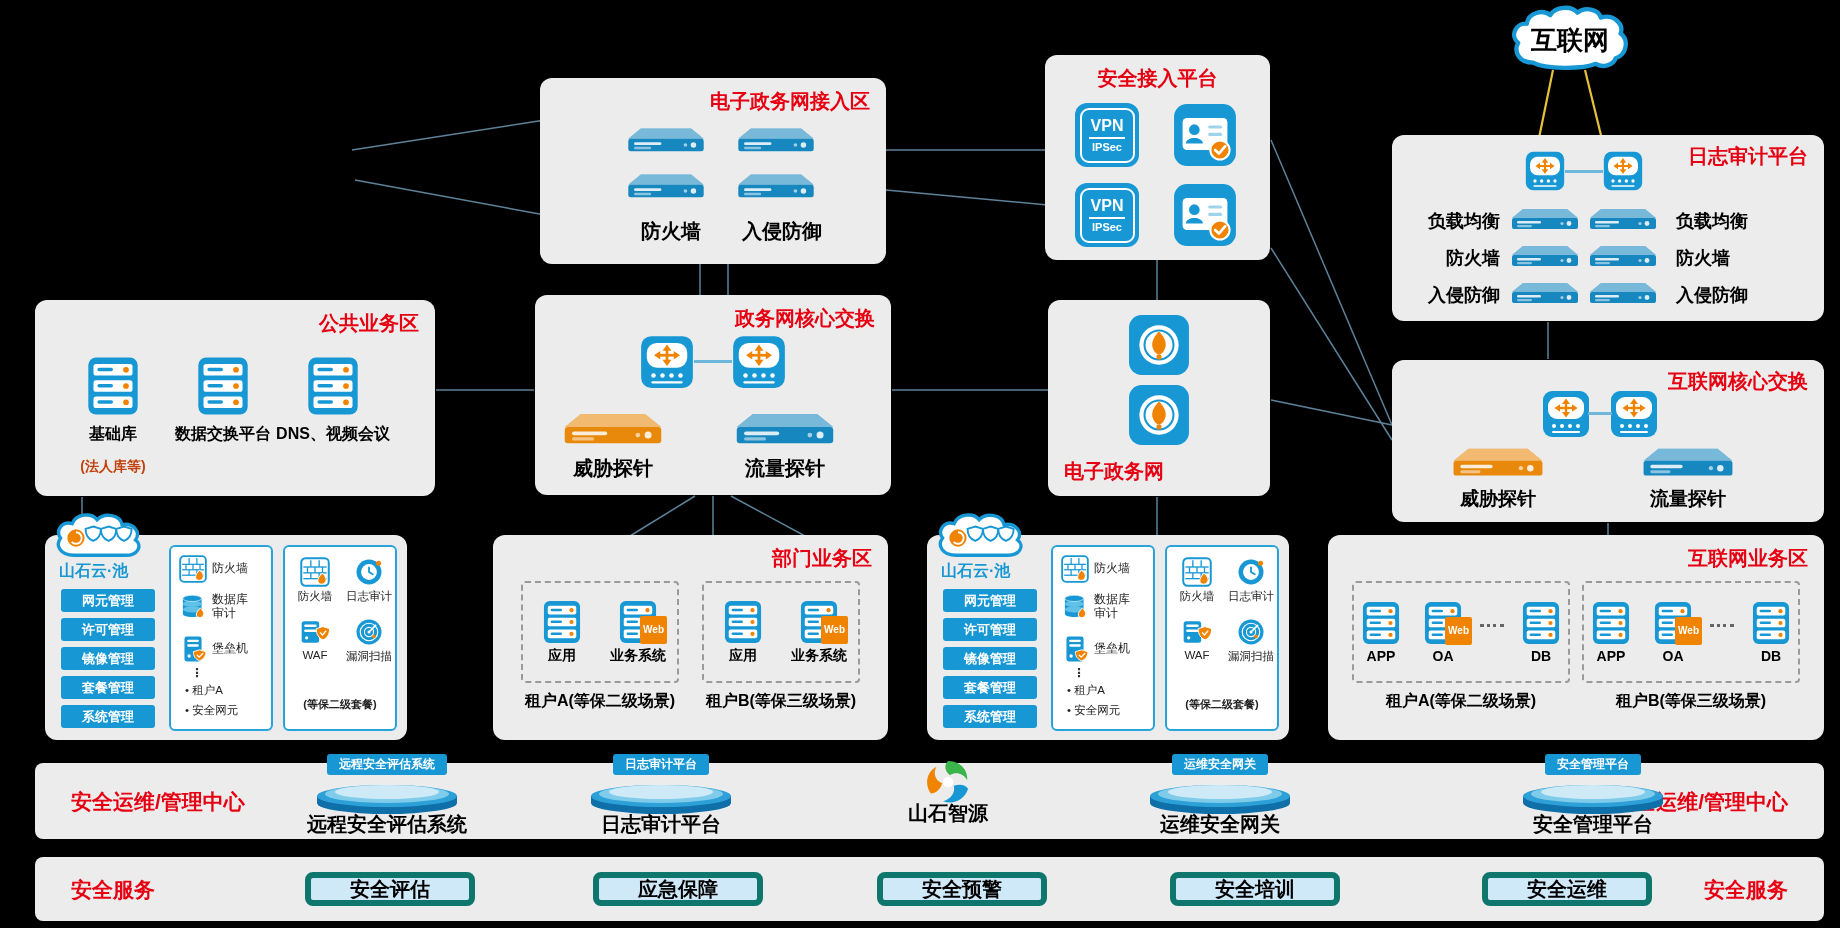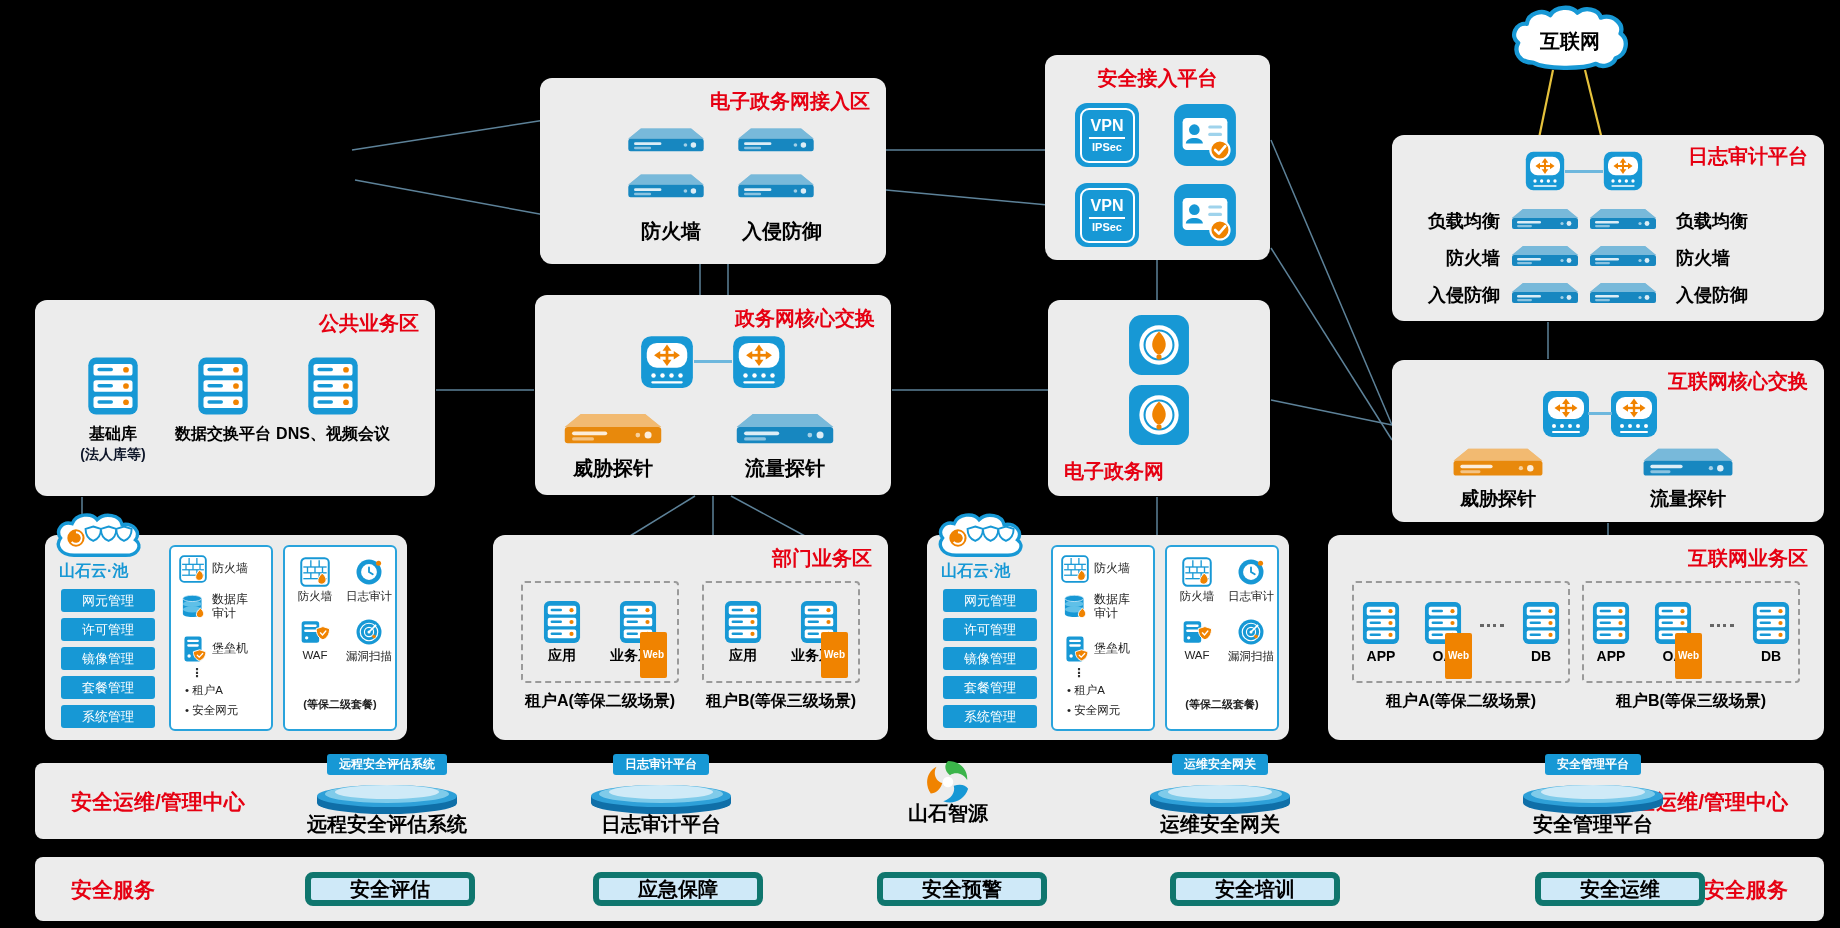--- a/index.html
+++ b/index.html
@@ -31,60 +31,60 @@
   .vpn-t { font-size:16px; }
   .vpn-div { width:36px; height:2px; background:#fff; margin:2px 0; }
   .vpn-b { font-size:11px; }
 
   .link-h { position:absolute; height:3px; background:#6db7dd; }
 
   
   .pool-cloud { position:absolute; left:6px; top:-24px; width:96px; height:54px; z-index:3; }
   .pool-title { position:absolute; left:14px; top:26px; color:#1798d5; font-weight:bold; font-size:16px; }
   .pool-btn { position:absolute; left:16px; width:94px; height:23px; background:#1798d5; color:#fff;
-              font-size:13px; font-weight:normal; border-radius:3px; display:flex; align-items:center; justify-content:center; }
+              font-size:13px; font-weight:bold; border-radius:3px; display:flex; align-items:center; justify-content:center; }
   .pool-panel { position:absolute; top:10px; height:186px; background:#fff; border:2px solid #29a3dc; border-radius:6px; }
   .pa-row { position:absolute; left:8px; display:flex; align-items:center; gap:5px; }
   .pa-row .lab { font-size:12px; color:#222; width:42px; line-height:1.15; }
   .pa-more { position:absolute; left:20px; top:120px; font-size:12px; font-weight:bold; color:#333; line-height:1; }
   .pa-bullet { position:absolute; left:14px; font-size:11.5px; color:#222; white-space:nowrap; }
   .pa-bullet::before { content:"• "; }
   .pb-cell { position:absolute; width:52px; display:flex; flex-direction:column; align-items:center; }
   .pb-cell .lab { font-size:11.5px; color:#222; margin-top:2px; white-space:nowrap; }
   .pb-caption { position:absolute; left:0; top:150px; width:100%; text-align:center; font-size:11px; font-weight:bold; color:#222; }
 
   
   .dashed { position:absolute; border:2px dashed #9a9a9a; border-radius:4px;
             display:flex; align-items:center; justify-content:center; gap:16px; }
   .srv { display:flex; flex-direction:column; align-items:center; width:60px; }
   .srv-iconwrap { position:relative; width:38px; height:44px; }
   .srv-label { font-size:14px; font-weight:bold; color:#000; margin-top:3px; white-space:nowrap; }
   .web-tag { position:absolute; right:-10px; top:16px; background:#f08300; color:#fff; font-size:10px;
-             font-weight:bold; padding:16px 3px; border-radius:2px; line-height:14px;margin-top:16px; }
+             font-weight:bold; padding:7px 3px; border-radius:2px; line-height:14px; }
   .dots-sep { width:24px; border-top:3px dotted #666; margin-top:-14px; }
   .tenant-label { position:absolute; font-size:16px; font-weight:bold; color:#000; text-align:center; white-space:nowrap; }
 
   
   .ops-item { position:absolute; top:0; width:200px; height:76px; display:flex; flex-direction:column; align-items:center; }
   .ops-banner { margin-top:-9px; background:#1798d5; color:#fff; font-size:12px; font-weight:bold;
                 padding:2px 12px; border-radius:3px; white-space:nowrap; z-index:2; }
   .ops-platform { width:150px; height:46px; margin-top:-5px; }
   .ops-label { font-size:20px; font-weight:bold; color:#000; margin-top:-5px; white-space:nowrap; }
   .ops-swirl { width:46px; height:46px; margin-top:-4px; }
 
   
   .svc-btn { position:absolute; top:15px; width:170px; height:34px; background:#cfe9f8; border:6px solid #0f766e;
              border-radius:8px; display:flex; align-items:center; justify-content:center;
              font-size:20px; font-weight:bold; color:#000; }
 
   .ia-label-l { position:absolute; left:8px; width:100px; text-align:right; font-size:18px; font-weight:bold; color:#000; }
   .ia-label-r { position:absolute; left:284px; width:130px; text-align:left; font-size:18px; font-weight:bold; color:#000; }
 
   .pub-label1 { position:absolute; width:140px; text-align:center; font-size:16px; font-weight:bold; color:#000; white-space:nowrap; }
-  .pub-label2 { position:absolute; width:140px; text-align:center; font-size:14px; font-weight:bold; color:#0f172a; white-space:nowrap; }
+  .pub-label2 { position:absolute; width:140px; text-align:center; font-size:14px; font-weight:bold; color:#c2410c; white-space:nowrap;margin-top:12px; }
 </style>
 </head>
 <body>
 
 <div id="stage">
 
   <svg width="0" height="0" style="position:absolute">
     <defs>
       <symbol id="sym-cloud" viewBox="0 0 200 120">
         <path d="M40 95 C18 95 8 78 16 63 C2 52 12 30 30 32 C32 14 56 8 68 18 C76 4 102 2 112 14 C124 4 146 8 150 22 C170 16 188 32 182 48 C196 58 192 82 174 88 C170 100 152 104 142 97 C120 106 60 106 40 95 Z" fill="#ffffff" stroke="#1798d5" stroke-width="7" stroke-linejoin="round"></path>
@@ -248,21 +248,21 @@
     <g stroke="#e6c23c" stroke-width="2.2" fill="none">
       <line x1="1553" y1="70" x2="1532" y2="172"></line>
       <line x1="1585" y1="70" x2="1610" y2="172"></line>
     </g>
   </svg>
 
   <div class="cloud" style="left:1502px; top:4px; width:136px; height:74px;">
     <svg viewBox="0 0 200 120">
         <use href="#sym-cloud"></use>
       </svg>
-    <div class="cloud-text" style="font-size:20px;">互联网</div>
+    <div class="cloud-text" style="font-size:26px;">互联网</div>
   </div>
 
   <div class="zone" style="left:540px; top:78px; width:346px; height:186px;">
     <div class="zone-title" style="right:16px; top:10px;">电子政务网接入区</div>
     <svg class="ic abs c-blue" style="left:86px; top:48px; width:80px; height:30px;">
         <use href="#sym-appliance"></use>
       </svg>
     <svg class="ic abs c-blue" style="left:196px; top:48px; width:80px; height:30px;">
         <use href="#sym-appliance"></use>
       </svg>
@@ -670,16 +670,16 @@
     </div>
   </div>
 
   <div class="zone" style="left:35px; top:857px; width:1789px; height:64px; border-radius:8px;">
     <div class="zone-title" style="left:36px; top:19px; font-size:21px;">安全服务</div>
     <div class="zone-title" style="right:36px; top:19px; font-size:21px;">安全服务</div>
     <div class="svc-btn" style="left:270px;">安全评估</div>
     <div class="svc-btn" style="left:558px;">应急保障</div>
     <div class="svc-btn" style="left:842px;">安全预警</div>
     <div class="svc-btn" style="left:1135px;">安全培训</div>
-    <div class="svc-btn" style="left:1500px;">安全运维</div>
+    <div class="svc-btn" style="left:1447px;">安全运维</div>
   </div>
 
 </div>
 
 </body></html>

